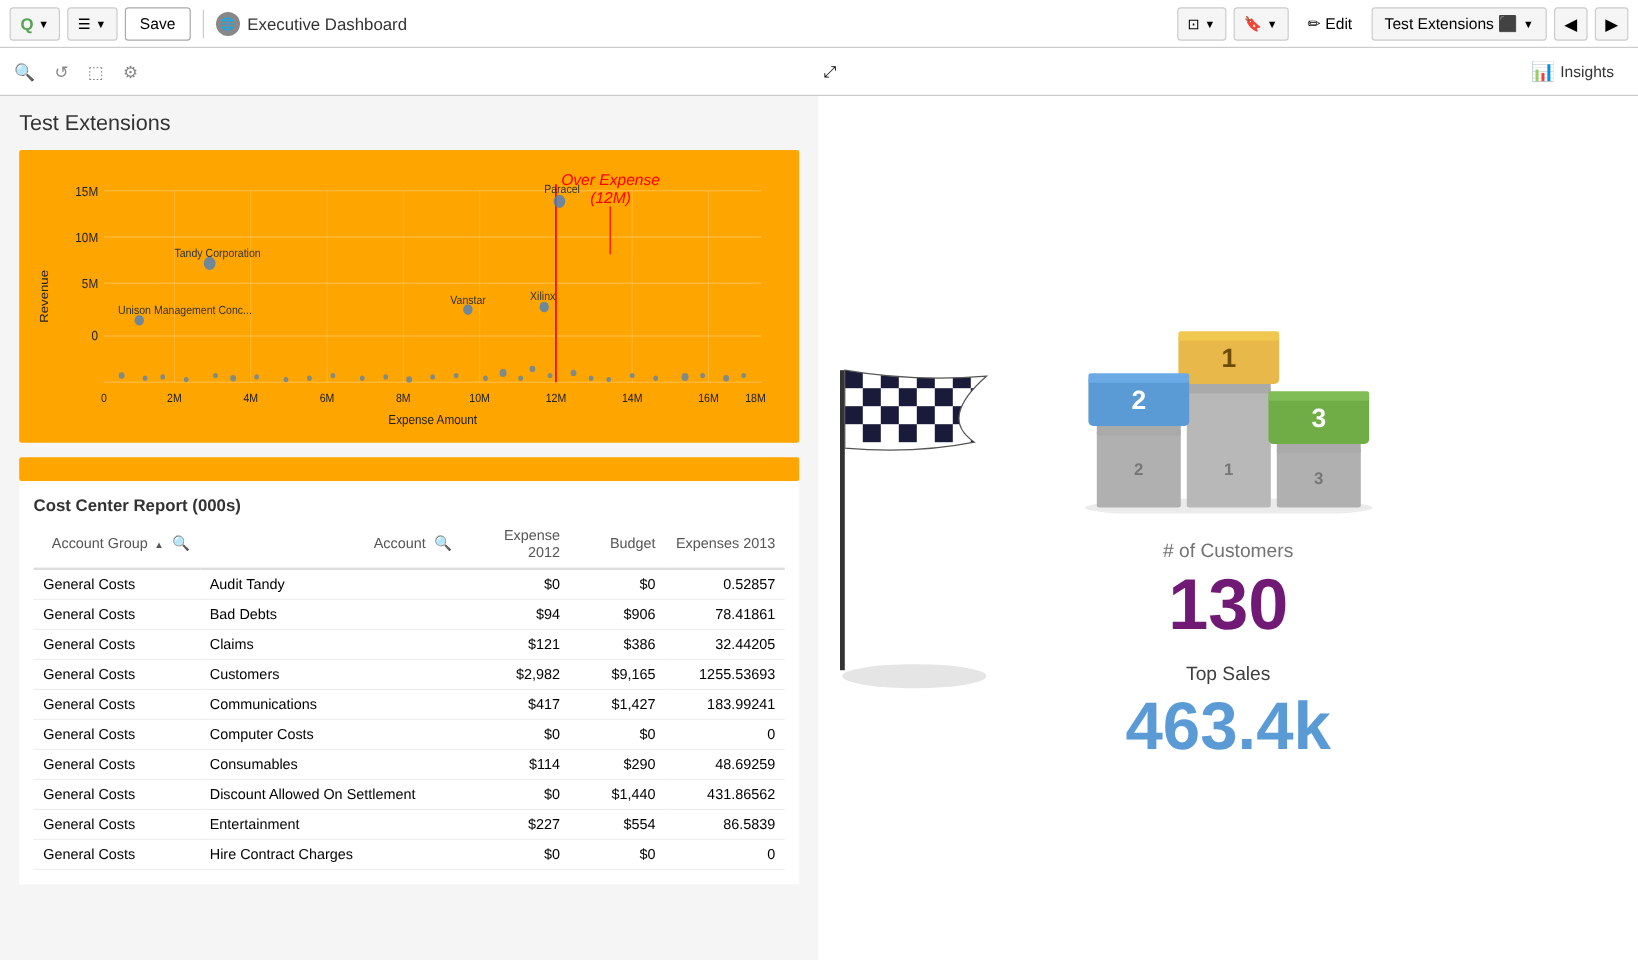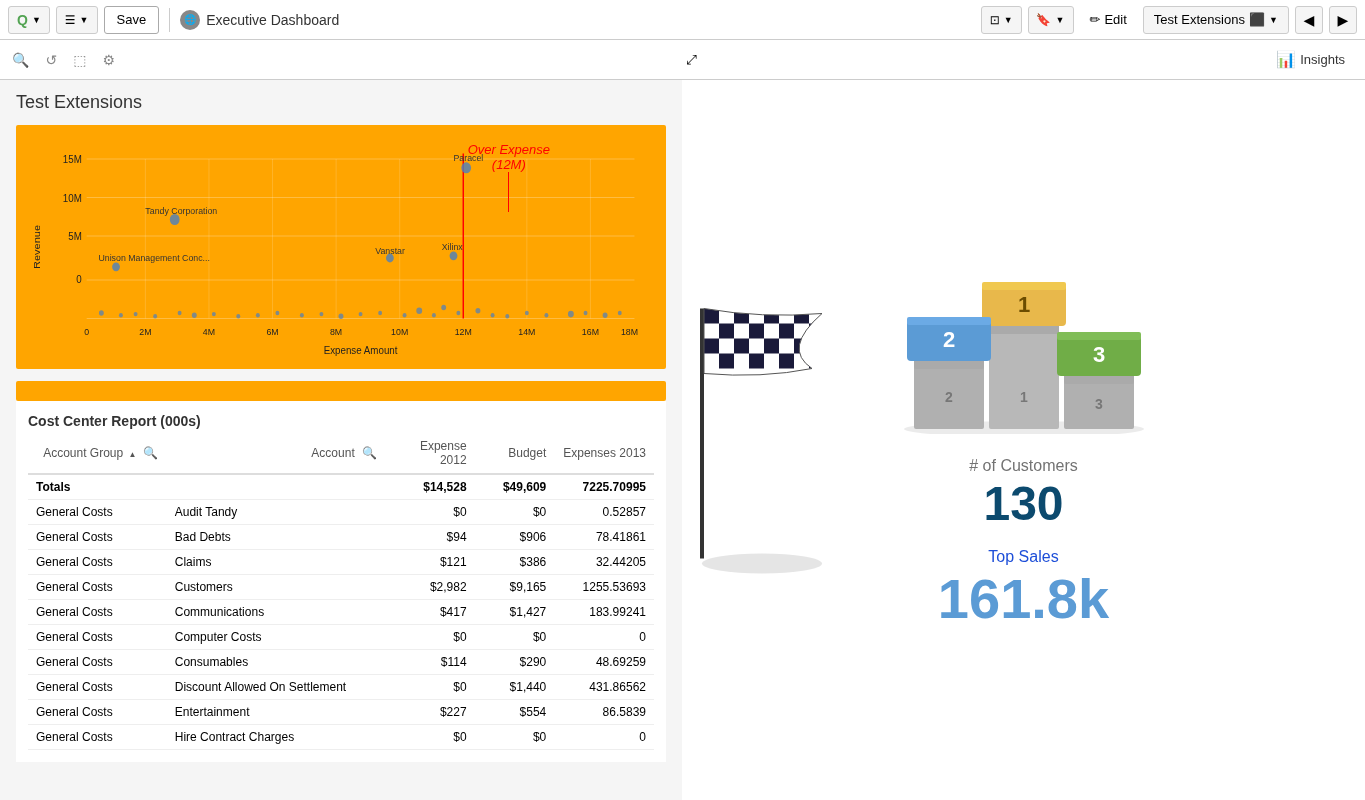--- a/index.html
+++ b/index.html
@@ -75,22 +75,22 @@
     .col-account-group { width: 140px; }
     .col-account { width: 220px; }
     .col-expense { width: 90px; }
     .col-budget { width: 80px; }
     .col-expenses2013 { width: 100px; }
 
     
     .kpi-area { text-align: center; padding: 20px; width: 100%; }
     .podium-container { margin-bottom: 20px; }
     .customers-label { font-size: 16px; color: #737373; margin-bottom: 5px; }
-    .customers-value { font-size: 48px; font-weight: bold; color: #0c4a6e; line-height: 1; margin-bottom: 20px; }
-    .top-sales-label { font-size: 16px; color: #1d4ed8; margin-bottom: 5px; }
+    .customers-value { font-size: 60px; font-weight: bold; color: #701a75; line-height: 1; margin-bottom: 20px; }
+    .top-sales-label { font-size: 16px; color: #404040; margin-bottom: 5px; }
     .top-sales-value { font-size: 56px; font-weight: bold; color: #5b9bd5; line-height: 1; }
 
     
     .left-panel::-webkit-scrollbar { width: 6px; }
     .left-panel::-webkit-scrollbar-thumb { background: #ccc; border-radius: 3px; }
   </style>
 </head>
 <body>
 
 <div class="top-toolbar">
@@ -265,26 +265,20 @@
             <th class="col-account">
               <span>Account</span>
               <span class="search-icon-sm">🔍</span>
             </th>
             <th class="col-expense numeric">Expense<br>2012</th>
             <th class="col-budget numeric">Budget</th>
             <th class="col-expenses2013 numeric">Expenses 2013</th>
           </tr>
         </thead>
         <tbody id="table-body">
-          <tr class="totals">
-            <td colspan="2">Totals</td>
-            <td class="numeric">$14,528</td>
-            <td class="numeric">$49,609</td>
-            <td class="numeric">7225.70995</td>
-          </tr>
         <tr>
       <td>General Costs</td>
       <td>Audit Tandy</td>
       <td class="numeric">$0</td>
       <td class="numeric">$0</td>
       <td class="numeric">0.52857</td>
     </tr>
             <tr>
       <td>General Costs</td>
       <td>Bad Debts</td>
@@ -422,16 +416,16 @@
 
           <text x="55" y="148" text-anchor="middle" fill="#777" font-size="14" font-weight="bold">2</text>
           <text x="130" y="148" text-anchor="middle" fill="#777" font-size="14" font-weight="bold">1</text>
           <text x="205" y="155" text-anchor="middle" fill="#777" font-size="14" font-weight="bold">3</text>
         </svg>
       </div>
 
       <div class="customers-label"># of Customers</div>
       <div class="customers-value">130</div>
       <div class="top-sales-label">Top Sales</div>
-      <div class="top-sales-value">161.8k</div>
+      <div class="top-sales-value">463.4k</div>
     </div>
   </div>
 </div>
 
 </body></html>

